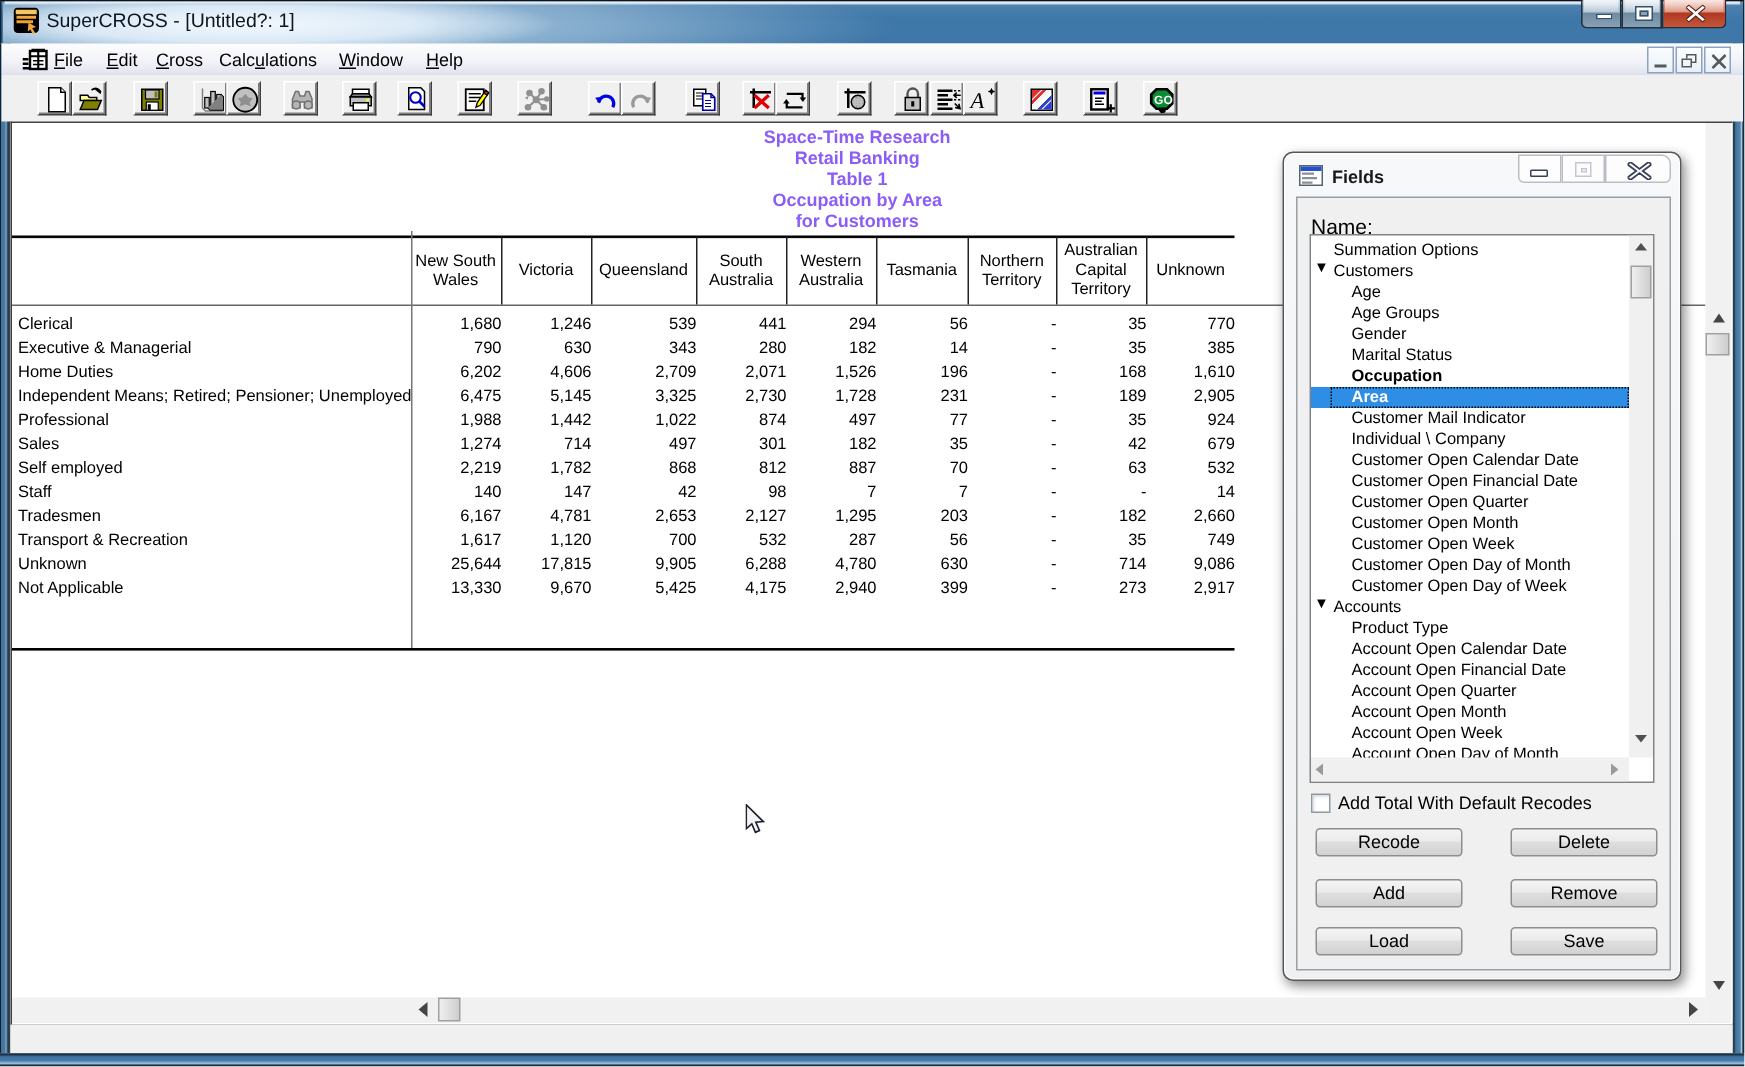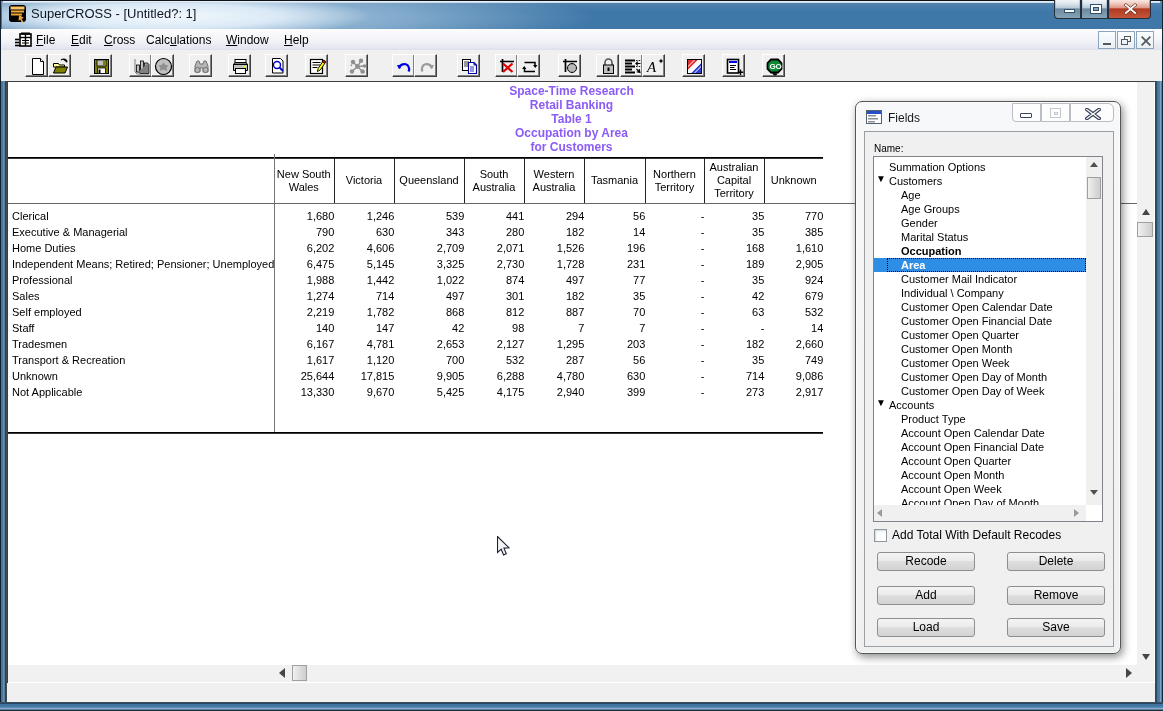--- a/index.html
+++ b/index.html
@@ -63,24 +63,24 @@
 #htbl td { font-size:11px; color:#000; text-align:center; vertical-align:middle; border-left:1px solid #222; white-space:normal; line-height:12.8px; height:45px; }
 
 
 .sbtrack { position:absolute; background:#f1f1f2; }
 .sbthumb { position:absolute; background:linear-gradient(to right,#f0f0f0,#cdcdcd); border:1px solid #a0a0a0; }
 .arr { position:absolute; width:0; height:0; }
 
 
 #dlg { left:855px; top:101px; width:266px; height:553px; background:linear-gradient(to bottom,#f7f8f9,#eef0f1);
   border:1px solid #565656; border-radius:7px; box-shadow:2px 3px 8px rgba(0,0,0,0.45), inset 0 0 0 1px rgba(255,255,255,0.6); }
-#dlg-title { position:absolute; left:10px; top:9px; font-size:12px; color:#1a1a1a; }
+#dlg-title { position:absolute; left:10px; top:9px; font-size:12px; color:#1a1a1a;font-weight:bold; }
 #dlg-panel { position:absolute; left:8px; top:29px; width:250px; height:516px; background:#f0f0f0; border:1px solid #9a9fa3; }
 .dcap { position:absolute; top:1px; height:19px; background:#fdfdfe; border:1px solid #babdc3; }
-#dname { position:absolute; left:9px; top:11px; font-size:10px; color:#000; }
+#dname { position:absolute; left:9px; top:11px; font-size:14px; color:#000; }
 #dlist { position:absolute; left:8px; top:24px; width:230px; height:366px; background:#fff; border:1px solid #7f848a; font-size:11px; overflow:hidden; }
 .li { position:absolute; left:0px; width:212px; height:14px; line-height:14px; white-space:nowrap; color:#000; }
 .lsb { position:absolute; background:#f0f0f0; }
 #dchk { position:absolute; left:9px; top:397px; width:13px; height:13px; background:#fff; border:1px solid #8e98a1; box-shadow:inset 1px 1px 2px #cfd8de; }
 #dchklbl { position:absolute; left:27px; top:396px; font-size:12px; color:#000; }
 .dbtn { position:absolute; width:98px; height:19px; background:linear-gradient(to bottom,#f4f4f4 0%,#ebebeb 45%,#dedede 50%,#d2d2d2 100%);
   border:1px solid #8e8e8e; border-radius:3px; font-size:12px; color:#000; text-align:center; line-height:17px; }
 </style>
 </head>
 <body>

